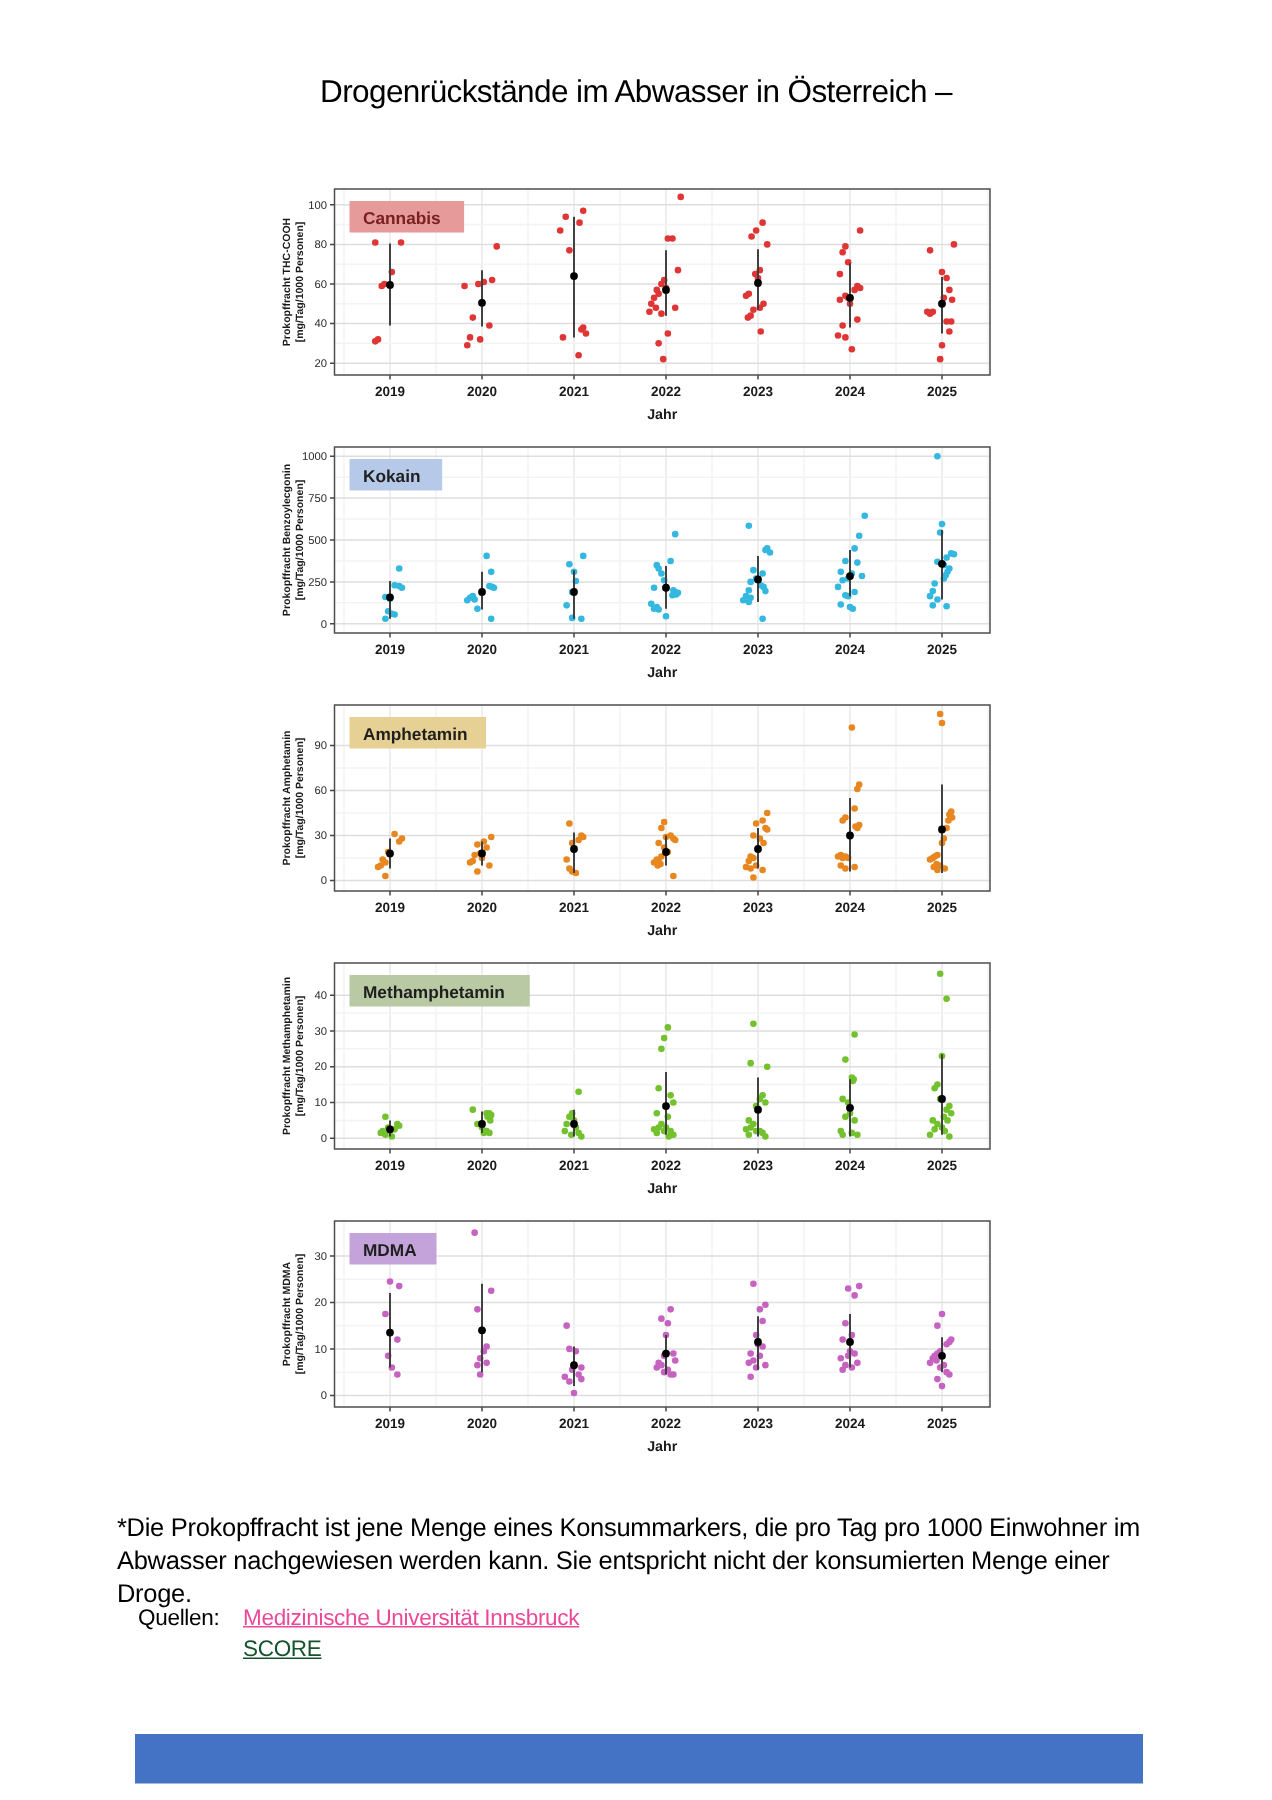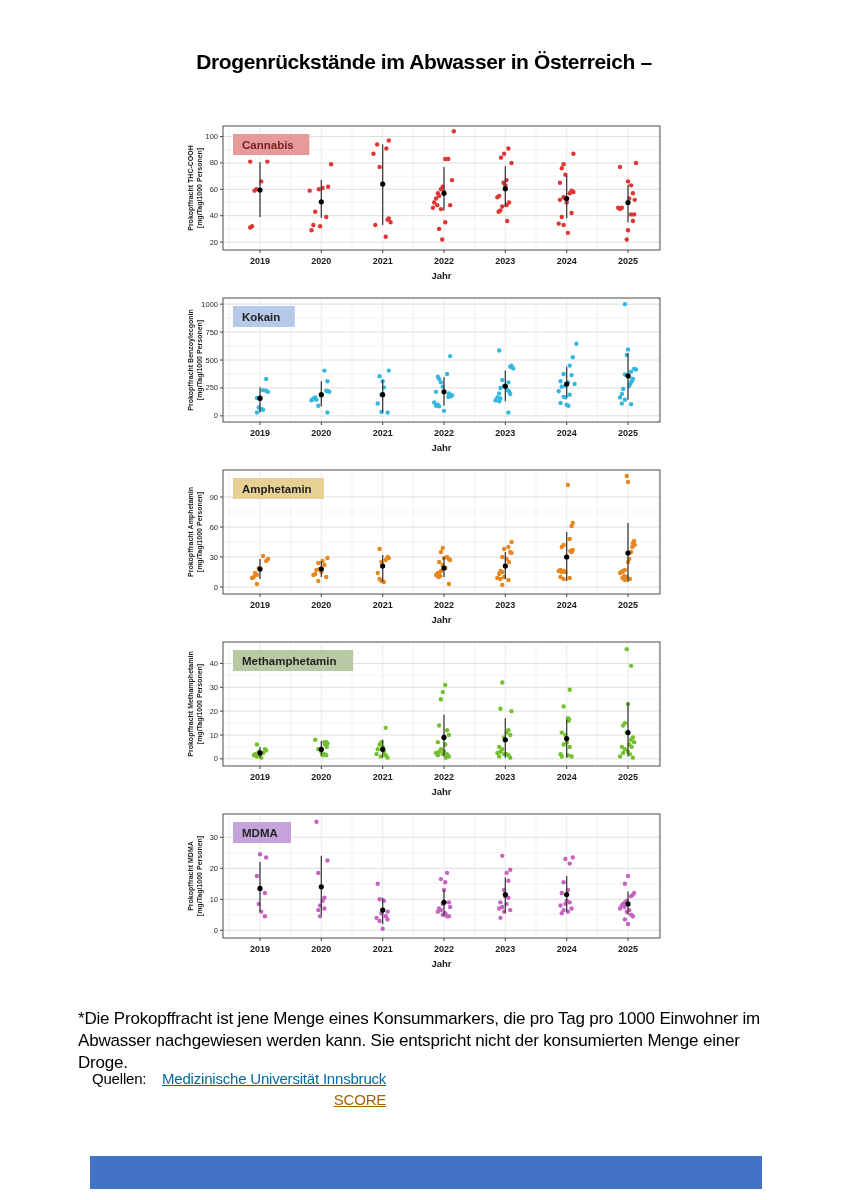--- a/index.html
+++ b/index.html
@@ -2,21 +2,21 @@
 <html><head>
 <meta charset="utf-8">
 <style>
   html,body{margin:0;padding:0;}
   body{
     width:848px;height:1200px;position:relative;background:#ffffff;
     font-family:"Liberation Sans", sans-serif;color:#111;overflow:hidden;
   }
   .title{
     position:absolute;top:47px;left:0;width:848px;text-align:center;
-    font-size:21px;font-weight:700;letter-spacing:-0.4px;line-height:30px;color:#000;
+    font-size:21px;font-weight:400;letter-spacing:-0.4px;line-height:30px;color:#000;
   }
   .charts{position:absolute;top:120px;left:183px;width:484px;}
   .chart-block{width:484px;height:172px;}
   .footnote{
     position:absolute;top:1008px;left:78px;width:712px;
     font-size:17px;letter-spacing:-0.2px;line-height:22px;color:#000;
   }
   .sources{
     position:absolute;top:1068px;left:92px;width:600px;
     font-size:15px;letter-spacing:-0.2px;line-height:21px;color:#000;
@@ -859,19 +859,19 @@
         <text x="19" y="68" text-anchor="middle" font-size="7" font-weight="bold" fill="#1a1a1a" transform="rotate(-90 19 68)">[mg/Tag/1000 Personen]</text>
       </svg></div>
 </div>
 
 <div class="footnote">*Die Prokopffracht ist jene Menge eines Konsummarkers, die pro Tag pro 1000 Einwohner im Abwasser nachgewiesen werden kann. Sie entspricht nicht der konsumierten Menge einer Droge.</div>
 
 <div class="sources">
   <div class="sources-row">
     <div class="sources-label">Quellen:</div>
     <div class="source-links">
-      <a style="color: #0369a1;">Medizinische Universität Innsbruck</a>
-      <a style="color: #a16207; text-align: right;">SCORE</a>
+      <a style="color: #ec4899;">Medizinische Universität Innsbruck</a>
+      <a style="color: #14532d;">SCORE</a>
     </div>
   </div>
 </div>
 
 <div class="footer-bar" style="background: rgb(68, 114, 196);"></div>
 
 </body></html>

